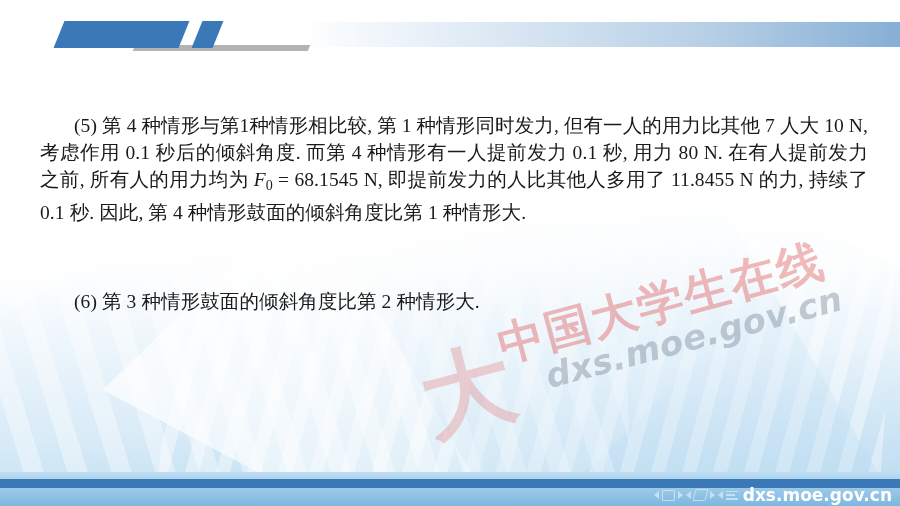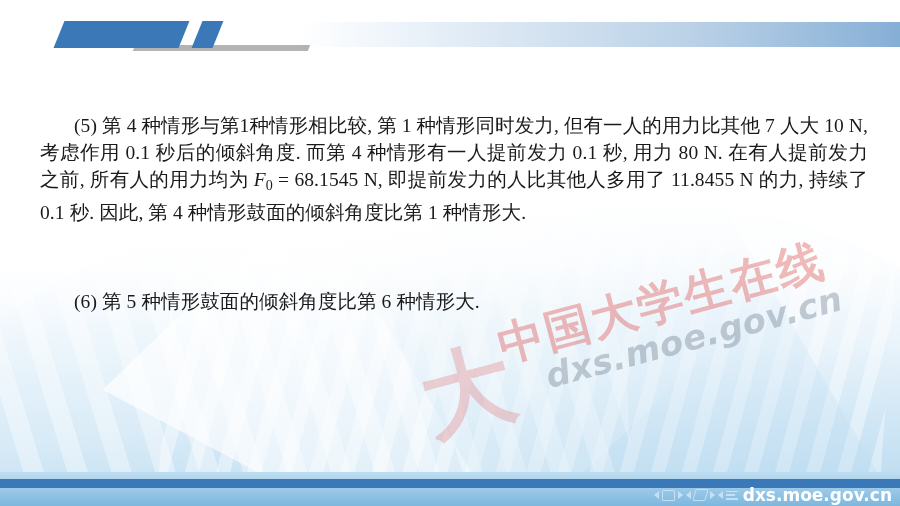--- a/index.html
+++ b/index.html
@@ -333,21 +333,21 @@
   <div class="watermark">
     <div class="wm-mark">大</div>
     <div class="wm-cn">中国大学生在线</div>
     <div class="wm-url">dxs.moe.gov.cn</div>
   </div>
 
   <div class="content">
 
     <p class="para para-5"><span class="indent"></span><span class="num">(5)</span> <span>第 4 种情形与第1种情形相比较, 第 1 种情形同时发力, 但有一人的用力比其他 7 人大 10 N, 考虑作用 0.1 秒后的倾斜角度. 而第 4 种情形有一人提前发力 0.1 秒, 用力 80 N. 在有人提前发力之前, 所有人的用力均为 </span><span class="fvar"><span>F</span><span class="fsub">0</span></span><span> = 68.1545 N, 即提前发力的人比其他人多用了 11.8455 N 的力, 持续了 0.1 秒. 因此, 第 4 种情形鼓面的倾斜角度比第 1 种情形大.</span></p>
 
-    <p class="para para-6"><span class="indent"></span><span class="num">(6)</span> <span>第 5 种情形鼓面的倾斜角度比第 6 种情形大.</span></p>
+    <p class="para para-6"><span class="indent"></span><span class="num">(6)</span> <span>第 3 种情形鼓面的倾斜角度比第 2 种情形大.</span></p>
 
   </div>
 
   <div class="footer-band"></div>
   <div class="footer-rule"></div>
   <div class="footer-right">
     <span class="fnav">
       <span class="tri-l"></span>
       <span class="box"></span>
       <span class="tri-r"></span>

